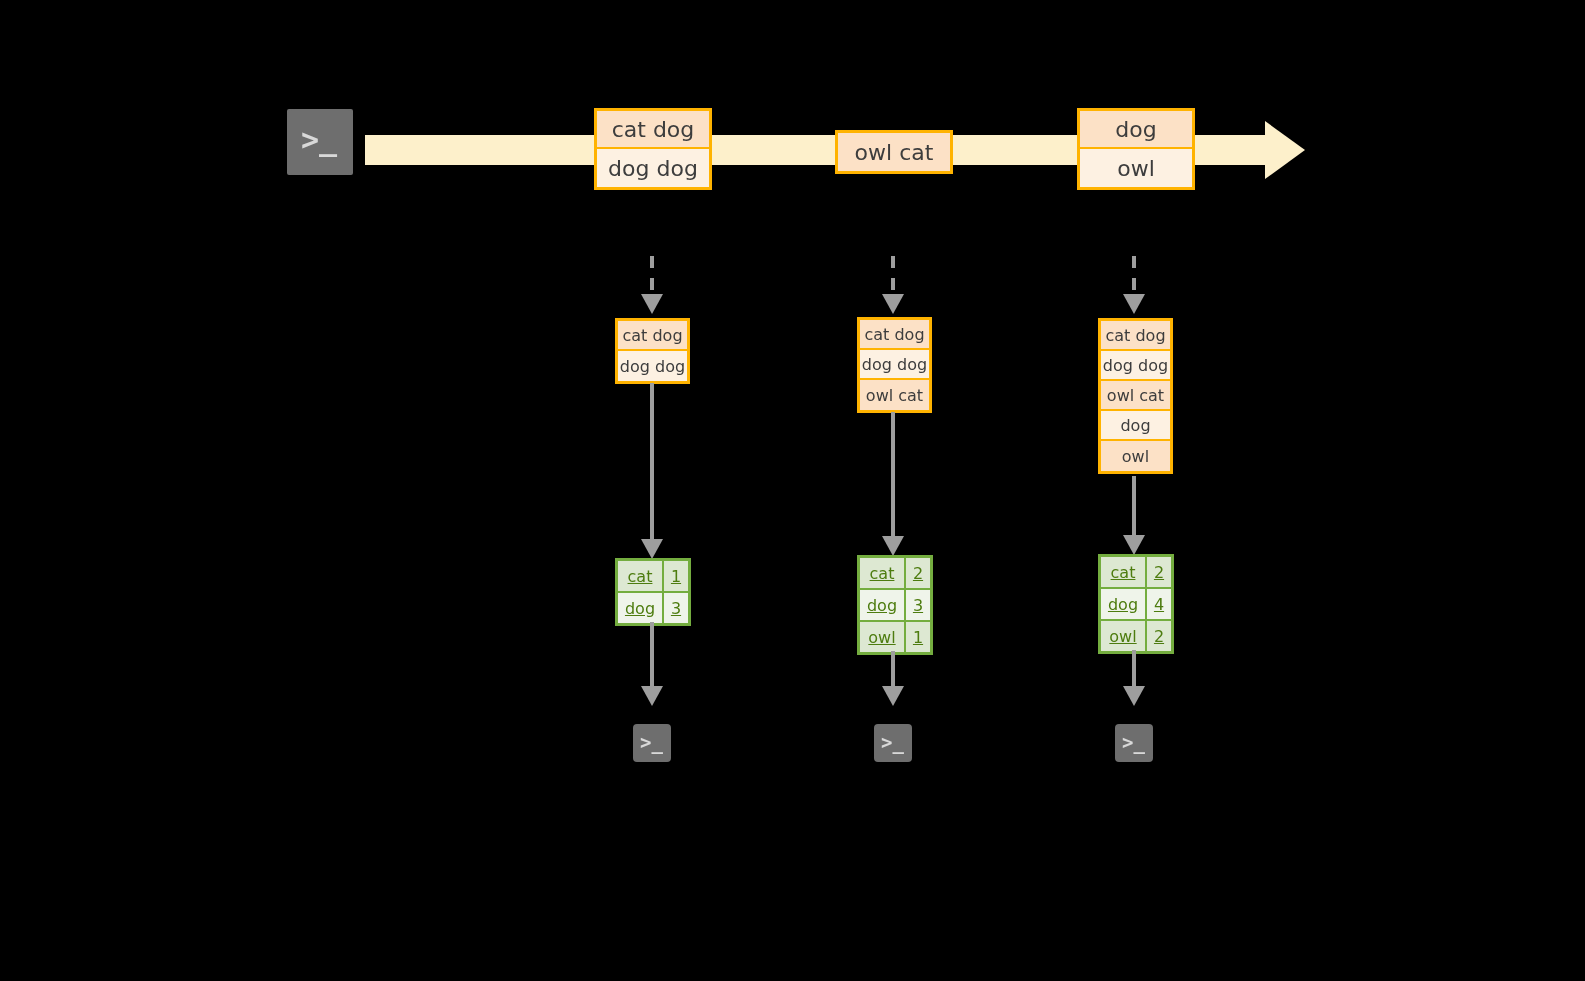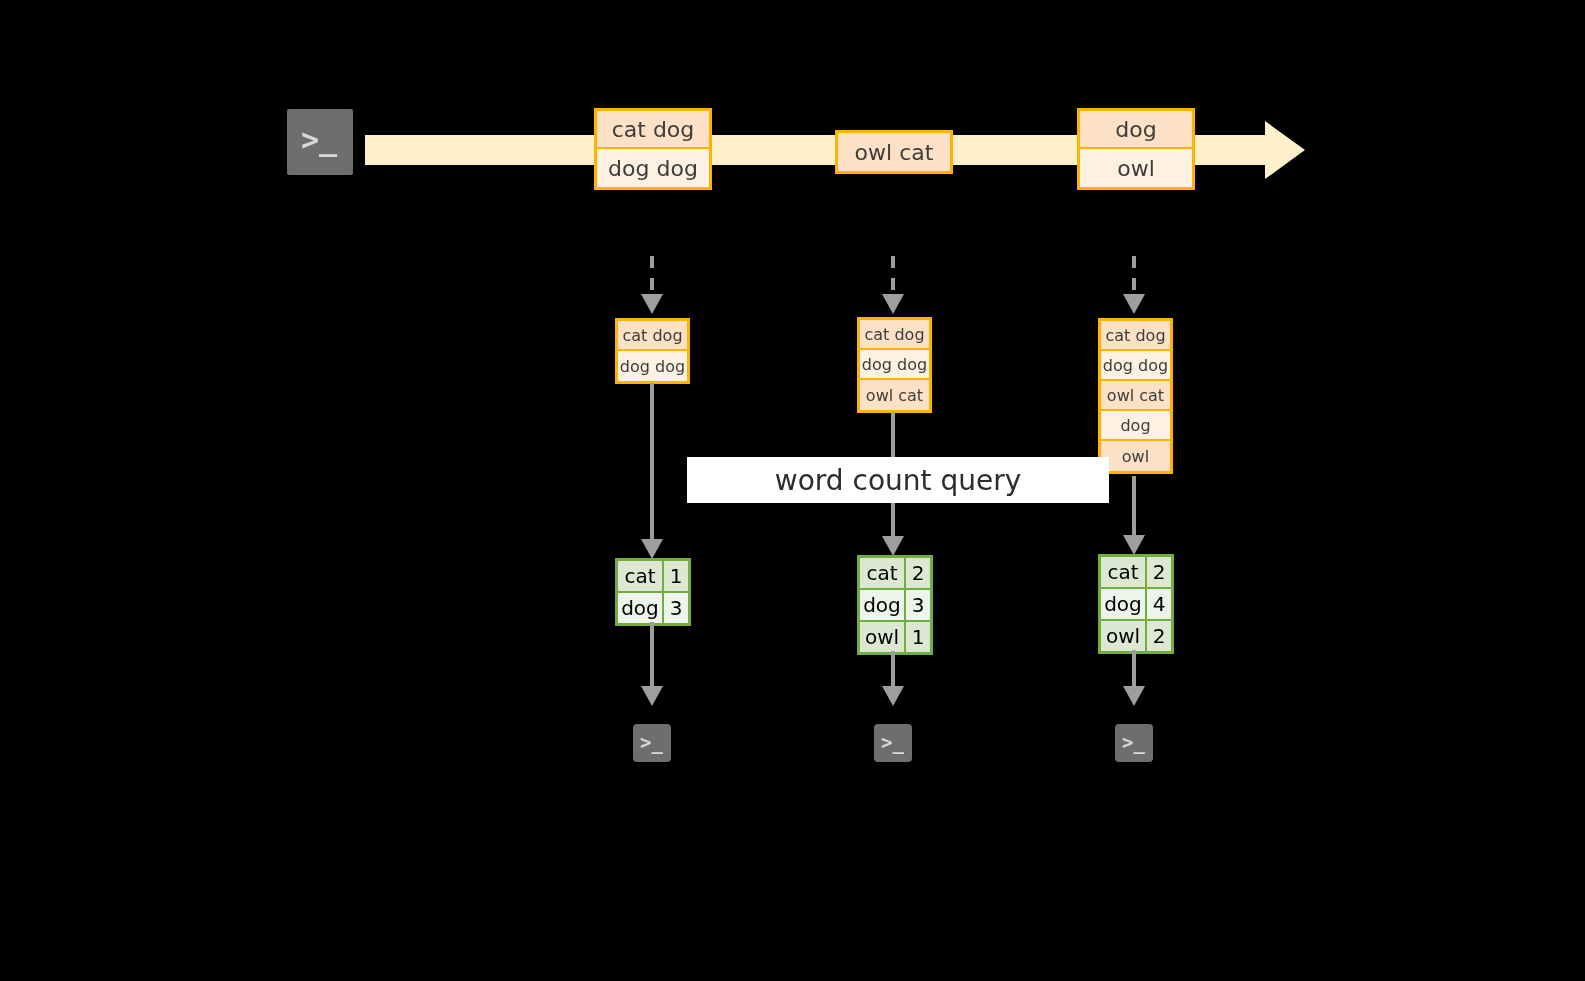--- a/index.html
+++ b/index.html
@@ -107,23 +107,24 @@
     display: flex;
     height: 30px;
     border-bottom: 2px solid #74ad3f;
   }
   .res-row:last-child { border-bottom: none; }
   .res-word, .res-count {
     box-sizing: border-box;
     display: flex;
     align-items: center;
     justify-content: center;
-    font-size: 20px;
-    color: #000000;
+    font-size: 16px;
+    color: #4d7c0f;
     background: #dde8d2;
+    text-decoration: underline;
   }
   .res-row.alt .res-word, .res-row.alt .res-count { background: #eff4ea; }
   .res-word  { width: 46px; border-right: 2px solid #74ad3f; }
   .res-count { width: 24px; }
 
   
   .conn {
     position: absolute;
     width: 4px;
     background: #9e9e9e;
@@ -280,17 +281,14 @@
 
   <div class="conn" style="left:1132px; top:650px; height:40px;"></div>
   <div class="conn-head" style="left:1123px; top:686px;"></div>
 
   <div class="terminal small" style="left:1107px; top:716px;">
     <div class="hatch"></div>
     <div class="body"></div>
     <div class="prompt">&gt;_</div>
   </div>
 
-  <div class="query-banner" style="left:687px; top:457px; width:422px; height:46px;">
-    <span>word count query</span>
-  </div>
 
 </div>
 
 </body></html>

